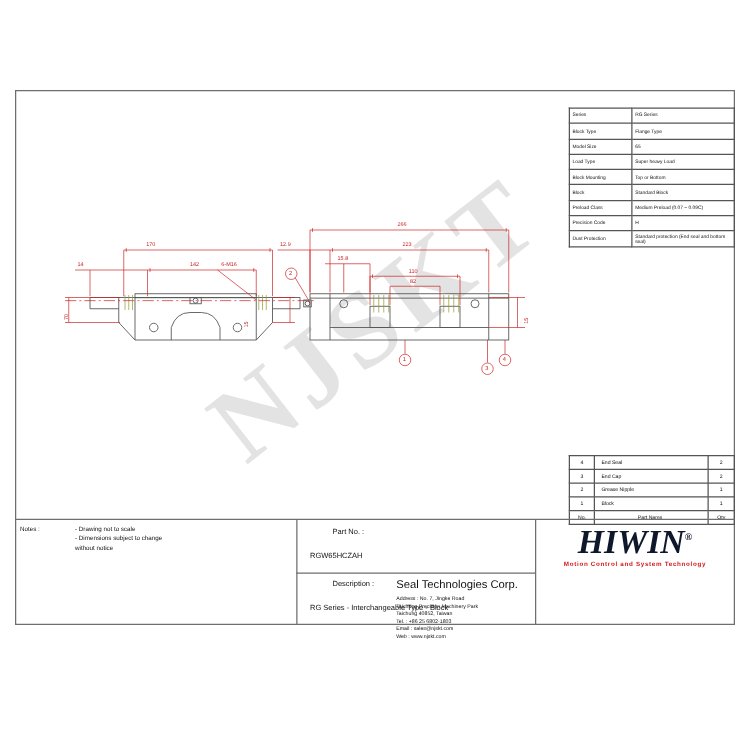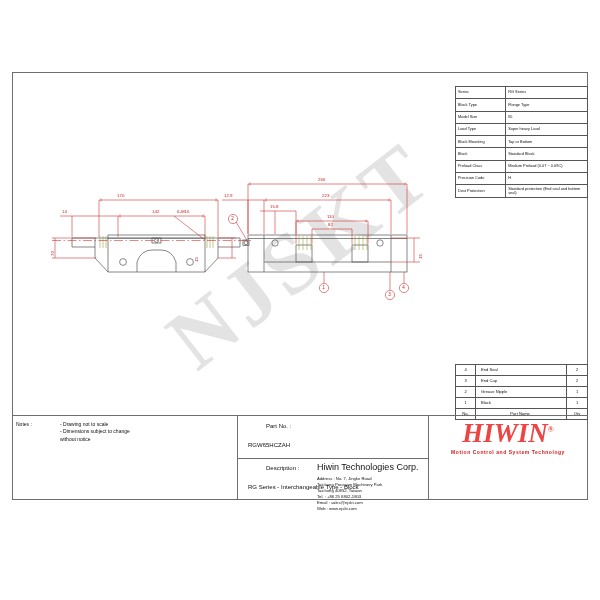--- a/index.html
+++ b/index.html
@@ -43,21 +43,21 @@
 
   .partno-cell{position:absolute;left:226px;top:0;width:190px;height:42px;}
   .desc-cell{position:absolute;left:226px;top:42px;width:190px;height:43px;}
   .cell-lbl{position:absolute;left:28px;top:7px;font-size:6px;color:#111;}
   .cell-val{position:absolute;left:10px;top:26px;font-size:6px;color:#111;}
 
   
   .logo-wrap{position:absolute;left:420px;top:2px;width:152px;height:40px;}
   .hiwin{position:absolute;left:0;top:2px;width:152px;text-align:center;
          font-family:"Liberation Serif",serif;font-weight:bold;font-style:italic;
-         font-size:27px;color:#ef4444;letter-spacing:0px;line-height:1;}
+         font-size:27px;color:#0f172a;letter-spacing:0px;line-height:1;}
   .hiwin .reg{font-size:8px;font-style:normal;vertical-align:super;}
   .tagline{position:absolute;left:0;top:31px;width:152px;text-align:center;
            font-size:5px;font-weight:bold;color:#d41a1a;letter-spacing:0.55px;}
 
   .corp{position:absolute;left:305px;top:46px;font-size:9px;color:#111;}
   .addr{position:absolute;left:305px;top:60px;font-size:4.2px;line-height:1.45;color:#111;white-space:pre-line;}
 
   
   svg.geo{position:absolute;left:0;top:0;width:600px;height:600px;overflow:visible;}
   .dimtxt{position:absolute;font-size:4.4px;color:#cc2222;font-family:"Liberation Sans",sans-serif;white-space:nowrap;}
@@ -302,21 +302,21 @@
     <div class="desc-cell">
       <span class="cell-lbl">Description :</span>
       <span class="cell-val">RG Series - Interchangeable Type - Block</span>
     </div>
 
     <div class="logo-wrap">
       <div class="hiwin"><span>HIWIN</span><span class="reg">®</span></div>
       <div class="tagline">Motion Control and System Technology</div>
     </div>
 
-    <div class="corp">Hiwin Technologies Corp.</div>
+    <div class="corp">Seal Technologies Corp.</div>
     <div class="addr">Address :  No. 7, Jingke Road
                 Taichung Precision Machinery Park
                 Taichung 40852, Taiwan
 Tel. : +86 25 6802-1803
 Email : sales@njskt.com
 Web :   www.njskt.com</div>
   </div>
 
 </div>
 

